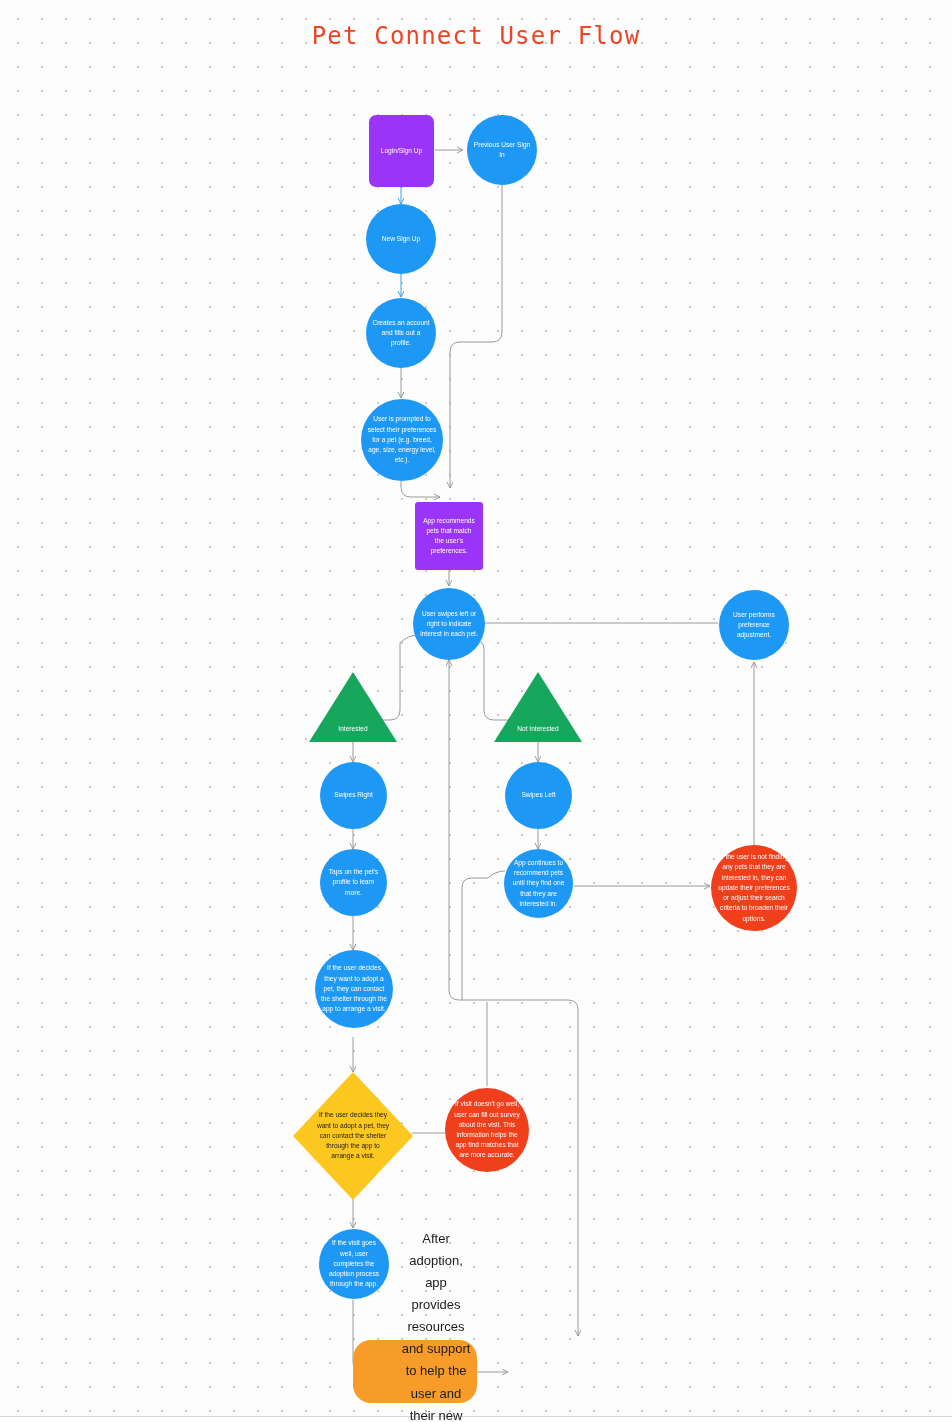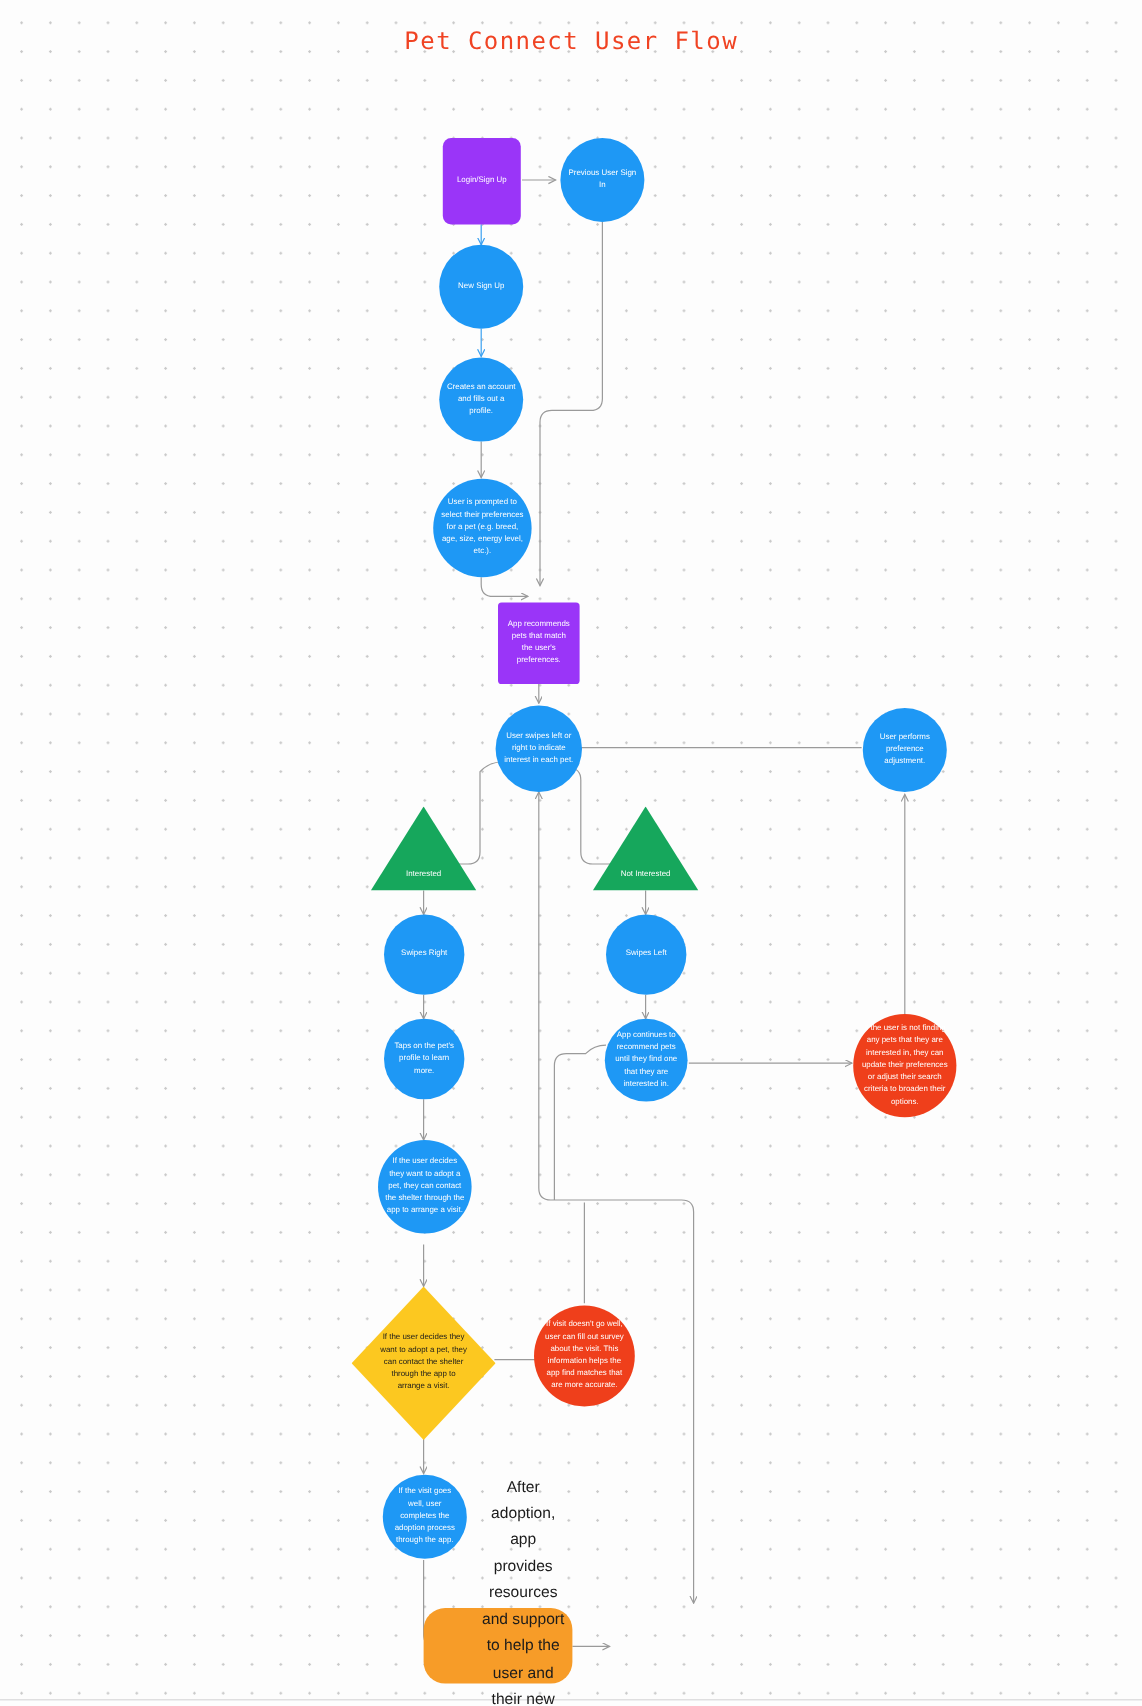--- a/index.html
+++ b/index.html
@@ -28,21 +28,21 @@
     height: 1422px;
     pointer-events: none;
   }
   .title {
     position: absolute;
     left: 0;
     top: 22px;
     width: 952px;
     text-align: center;
     font-family: "DejaVu Sans Mono", "Liberation Mono", monospace;
-    font-size: 20px;
+    font-size: 24px;
     letter-spacing: 1.2px;
     color: #f04323;
     font-weight: 400;
   }
   .node {
     position: absolute;
     display: flex;
     align-items: center;
     justify-content: center;
     text-align: center;

